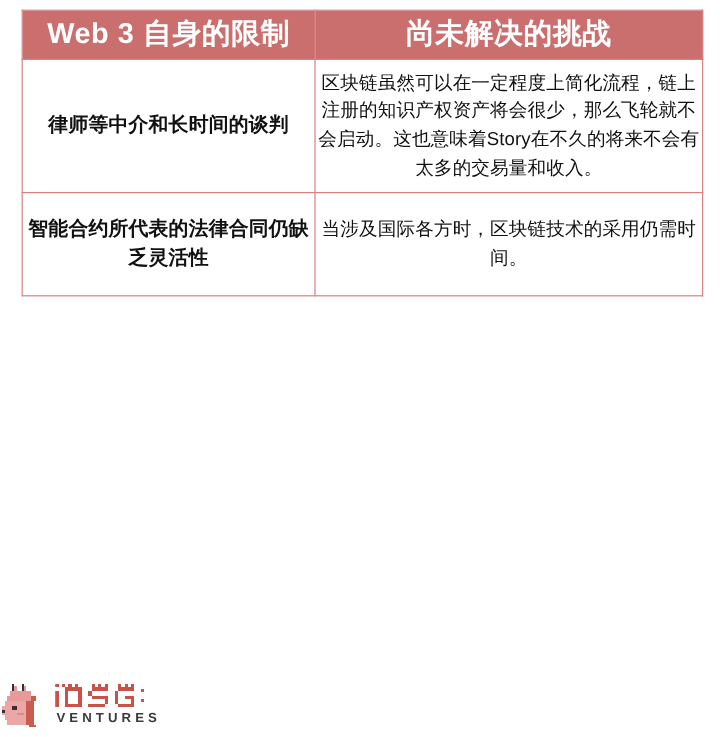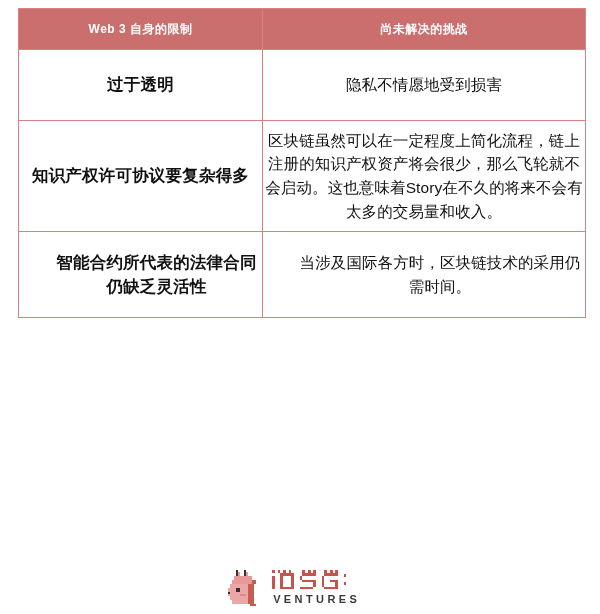--- a/index.html
+++ b/index.html
@@ -42,21 +42,21 @@
     padding: 0;
     vertical-align: middle;
     text-align: center;
   }
 
   
   thead th {
     background: #cb6e6e;
     color: #ffffff;
     height: 40px;
-    font-size: 12px;
+    font-size: 24px;
     font-weight: bold;
     letter-spacing: 0.5px;
     border-color: #c86a6a;
   }
   thead th .hdr-text {
     display: block;
     line-height: 40px;
   }
 
   
@@ -77,32 +77,32 @@
     font-size: 15.5px;
     font-weight: normal;
     line-height: 1.52;
     letter-spacing: 0.1px;
   }
 
   
   tr.row-0 td { height: 70px;  }
   tr.row-1 td { height: 110px; }
   tr.row-2 td { height: 240px; }
-  tr.row-3 td { height: 85px; padding-left: 32px;  }
+  tr.row-3 td { height: 85px;  }
 
   
   .footer-logo {
     position: absolute;
     left: 0;
     top: 566px;
     width: 600px;
     height: 44px;
     display: flex;
     align-items: center;
-    justify-content: center;
+    justify-content: flex-start;
     gap: 10px;
   }
 
   .logo-mark {
     width: 36px;
     height: 40px;
     display: block;
   }
 
   .logo-type {
@@ -144,26 +144,22 @@
       <tr>
         <th>
           <span class="hdr-text">Web 3 自身的限制</span>
         </th>
         <th>
           <span class="hdr-text">尚未解决的挑战</span>
         </th>
       </tr>
     </thead>
     <tbody>
-      <tr class="row-0">
-        <td class="term">过于透明</td>
-        <td class="detail">隐私不情愿地受到损害</td>
-      </tr>
       <tr class="row-1">
-        <td class="term">知识产权许可协议要复杂得多</td>
+        <td class="term">律师等中介和长时间的谈判</td>
         <td class="detail">区块链虽然可以在一定程度上简化流程，链上注册的知识产权资产将会很少，那么飞轮就不会启动。这也意味着Story在不久的将来不会有太多的交易量和收入。</td>
       </tr>
       <tr class="row-3">
         <td class="term">智能合约所代表的法律合同仍缺乏灵活性</td>
         <td class="detail">当涉及国际各方时，区块链技术的采用仍需时间。</td>
       </tr>
     </tbody>
   </table>
 
   <div class="footer-logo">

